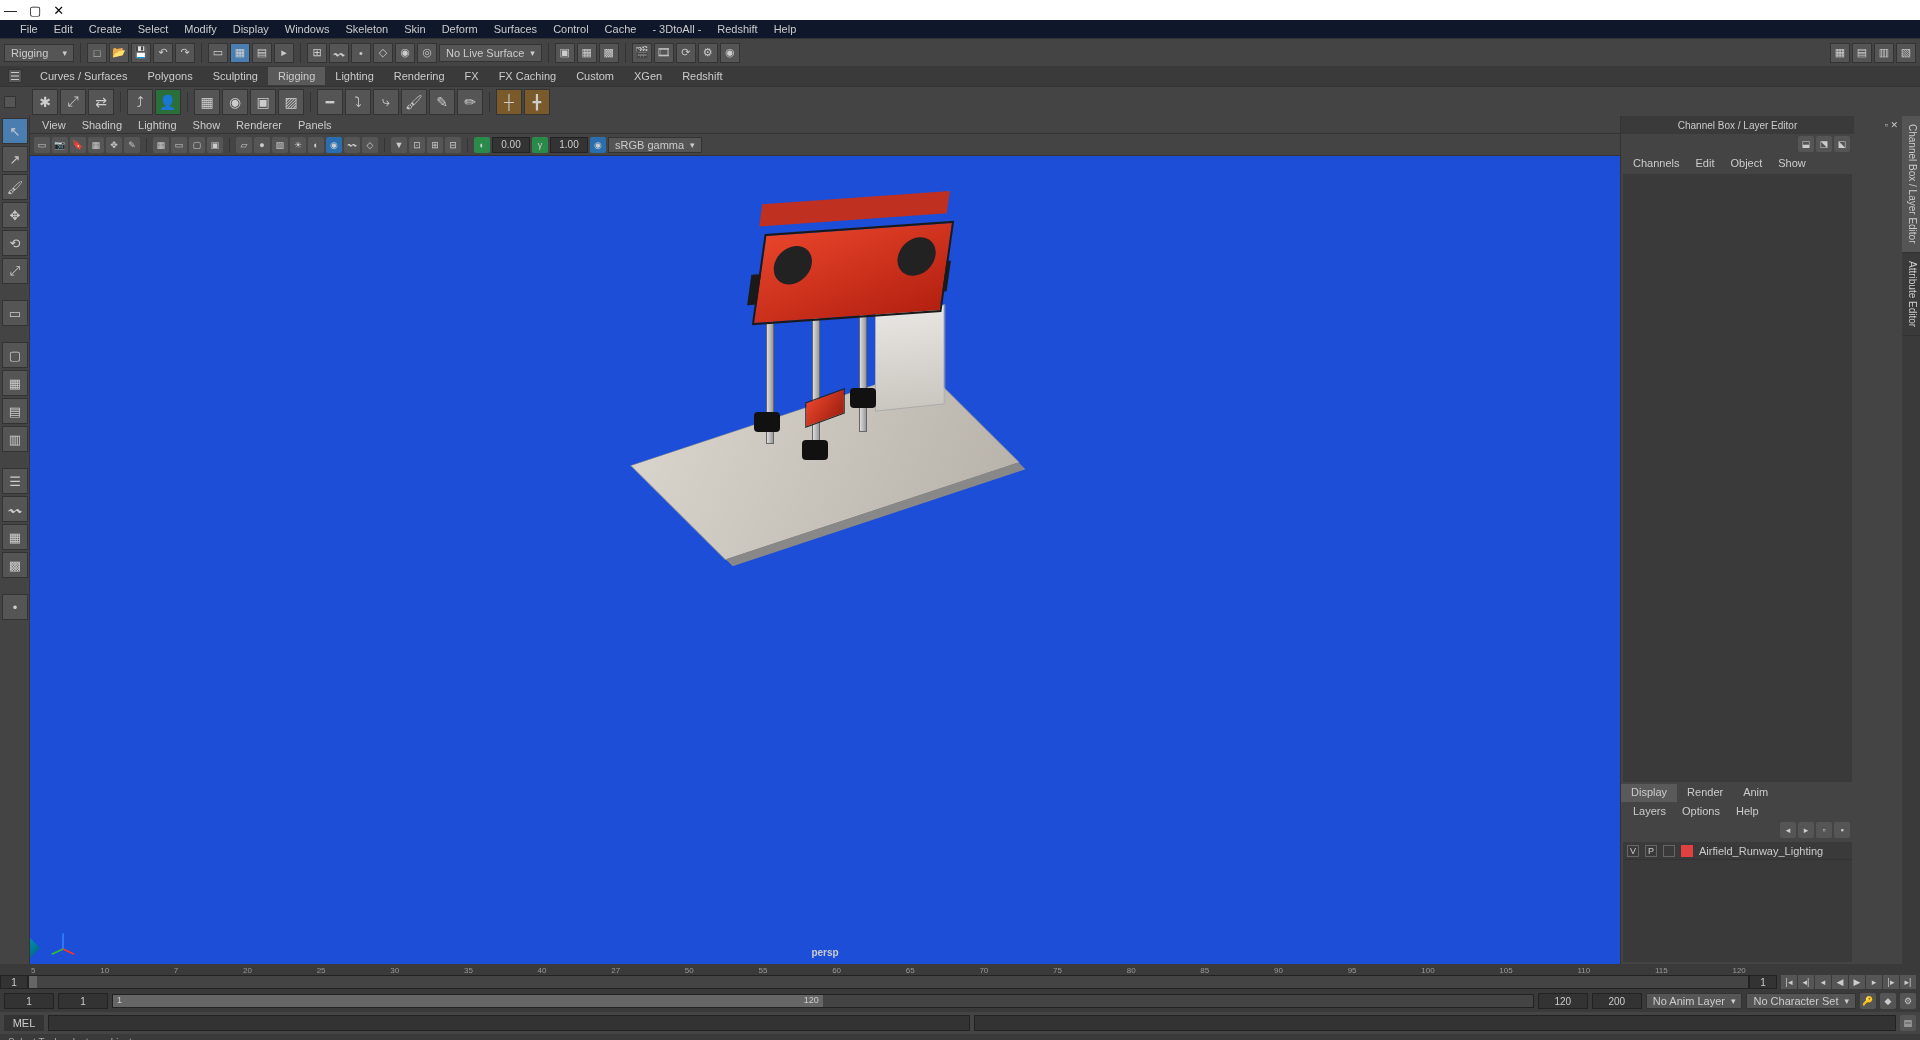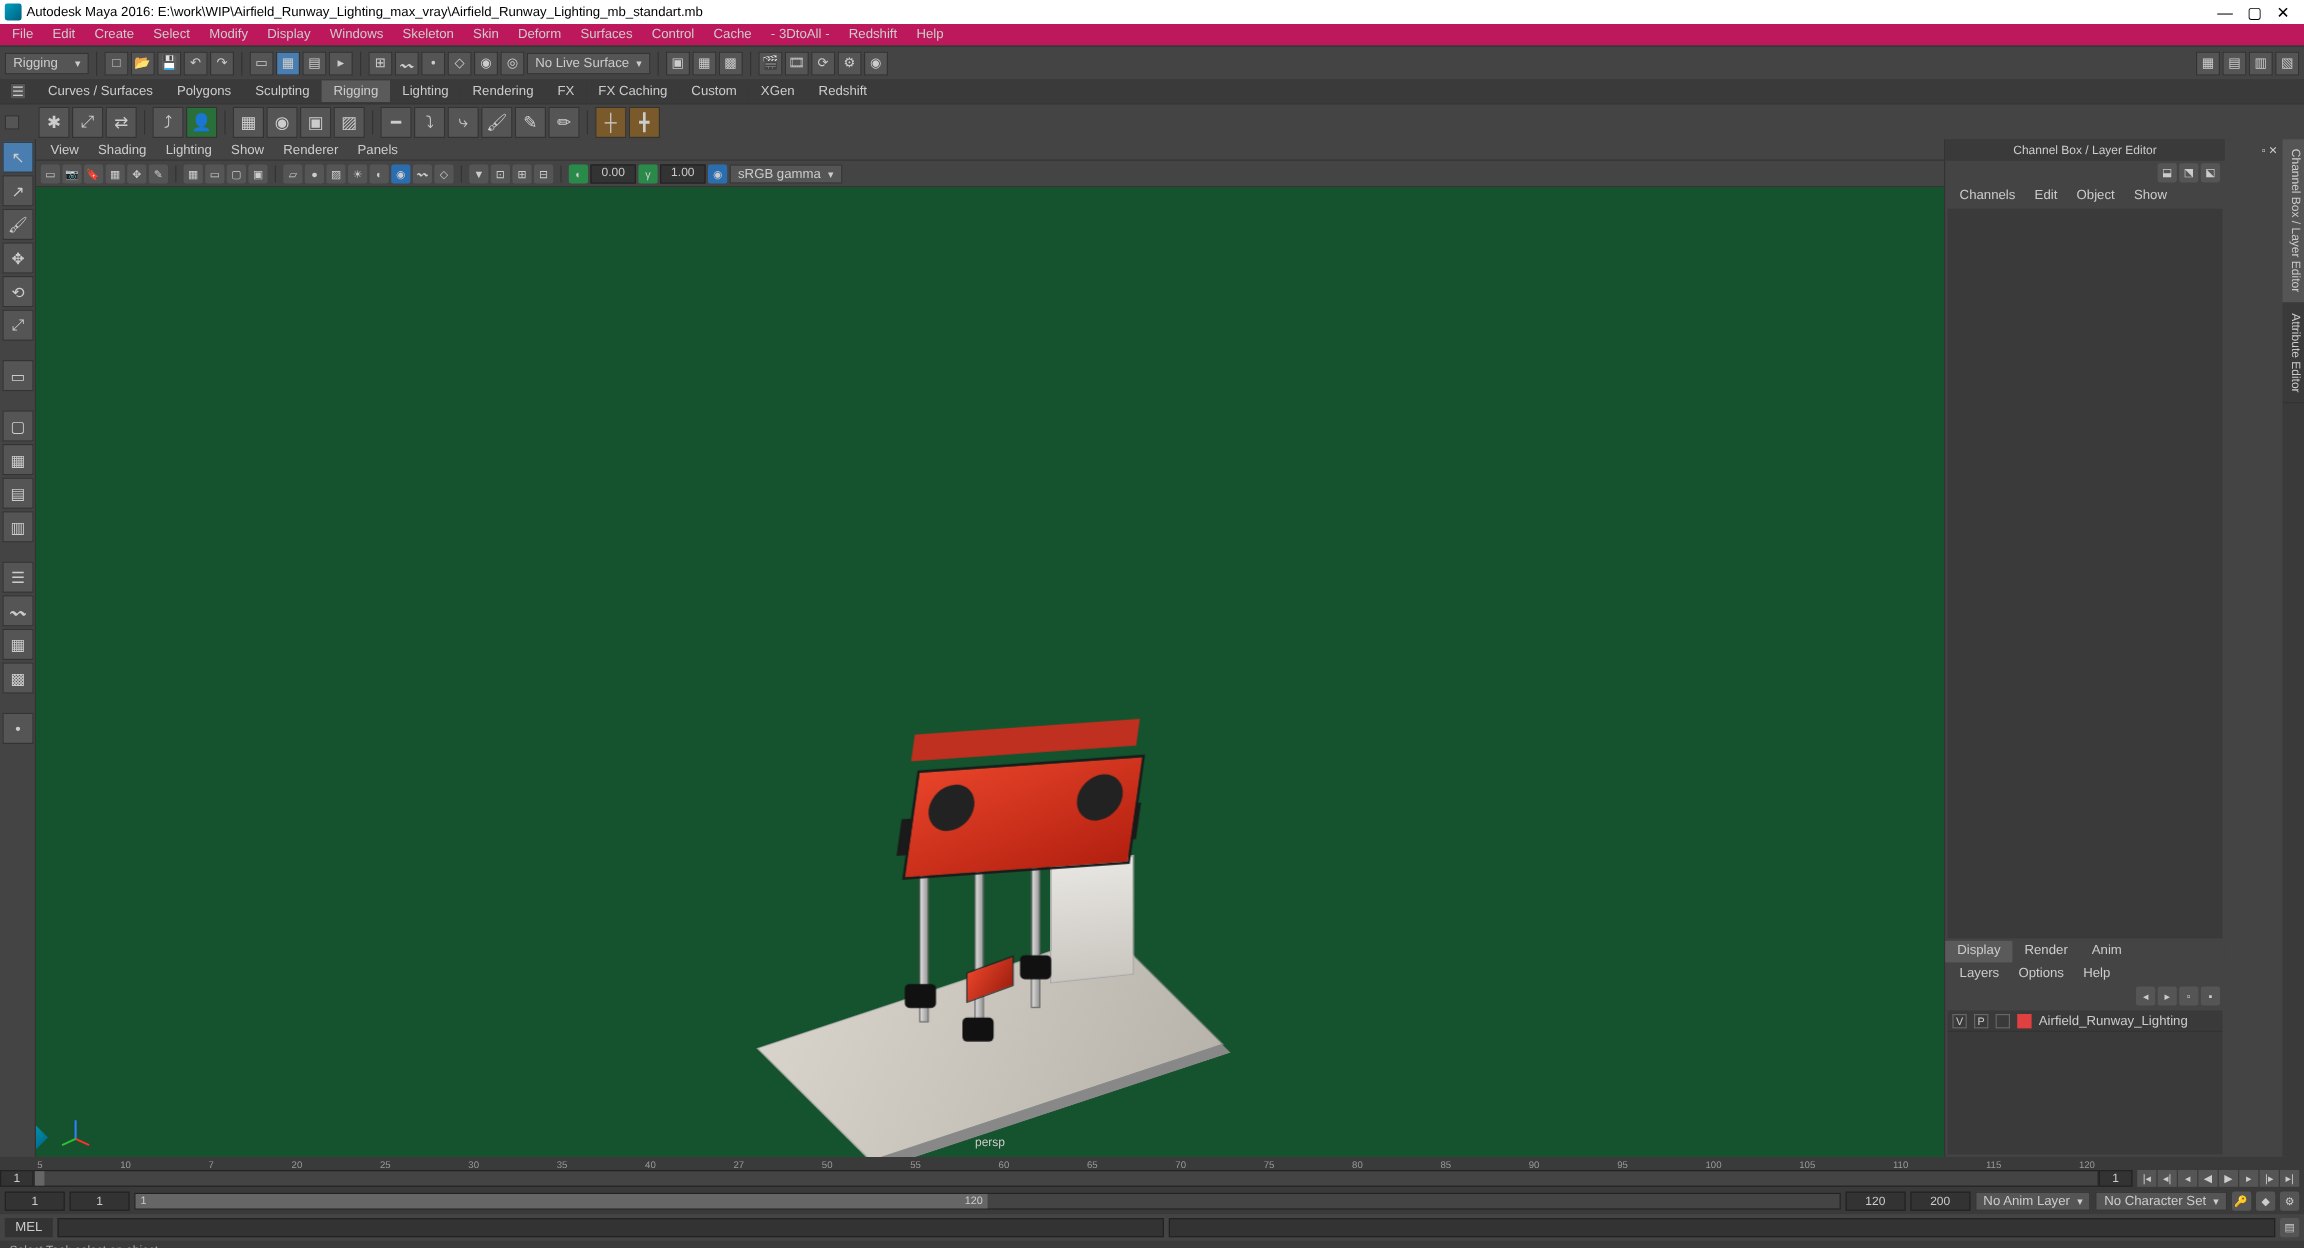--- a/index.html
+++ b/index.html
@@ -4,21 +4,21 @@
 <style>
 * { margin: 0; padding: 0; box-sizing: border-box; font-family: Arial, sans-serif; }
 body { background: #444; color: #ccc; font-size: 11px; overflow: hidden; user-select: none; }
 
 .titlebar { background: #fff; color: #000; height: 20px; display: flex; align-items: center; padding: 0 4px; justify-content: space-between; }
 .titlebar-left { display: flex; align-items: center; gap: 4px; }
 .titlebar-icon { width: 14px; height: 14px; background: linear-gradient(135deg, #00a0c0, #006080); border-radius: 2px; }
 .titlebar-controls { display: flex; gap: 12px; padding-right: 8px; font-size: 13px; }
 .titlebar-controls span { cursor: pointer; }
 
-.menubar { background: #be185d; height: 18px; display: flex; align-items: center; padding: 0 2px; text-align: center; }
+.menubar { background: #0f172a; height: 18px; display: flex; align-items: center; padding: 0 12px; text-align: center; }
 .menubar span { padding: 0 8px; cursor: pointer; }
 
 .toolbar-row { background: #444; height: 28px; display: flex; align-items: center; padding: 0 4px; gap: 2px; border-top: 1px solid #333; }
 .dropdown { background: #555; border: 1px solid #333; padding: 2px 6px; min-width: 70px; display: flex; align-items: center; justify-content: space-between; cursor: pointer; }
 .dropdown::after { content: "▾"; font-size: 9px; margin-left: 6px; }
 .sep { width: 1px; height: 20px; background: #333; margin: 0 4px; }
 .icon-btn { width: 20px; height: 20px; background: #555; border: 1px solid #333; display: flex; align-items: center; justify-content: center; cursor: pointer; font-size: 11px; }
 .icon-btn.active { background: #4a7eb0; }
 
 .shelf-tabs { background: #3a3a3a; height: 20px; display: flex; align-items: center; }
@@ -35,21 +35,21 @@
 .tool-btn.active { background: #4a7eb0; }
 .tool-spacer { height: 12px; }
 
 .viewport-container { flex: 1; display: flex; flex-direction: column; background: #444; }
 .vp-menu { height: 18px; background: #444; display: flex; align-items: center; padding: 0 4px; border-bottom: 1px solid #333; }
 .vp-menu span { padding: 0 8px; cursor: pointer; }
 .vp-toolbar { height: 22px; background: #444; display: flex; align-items: center; gap: 2px; padding: 0 4px; border-bottom: 1px solid #333; }
 .vp-icon { width: 16px; height: 16px; background: #555; border-radius: 2px; cursor: pointer; display:flex;align-items:center;justify-content:center;font-size:9px;}
 .vp-icon.blue { background: #2a6eb0; }
 .vp-input { width: 38px; height: 16px; background: #333; border: 1px solid #222; color: #ccc; font-size: 10px; text-align: center; }
-.viewport { flex: 1; background: #14532d; position: relative; display: flex; align-items: flex-end; justify-content: center; overflow: hidden; }
+.viewport { flex: 1; background: #1d4ed8; position: relative; display: flex; align-items: flex-start; justify-content: center; overflow: hidden; font-weight: bold; }
 .viewport-label { position: absolute; bottom: 6px; left: 50%; transform: translateX(-50%); color: #ccc; font-size: 10px; }
 .axis-gizmo { position: absolute; bottom: 8px; left: 20px; width: 26px; height: 26px; }
 .maya-logo { position: absolute; bottom: 6px; left: -10px; width: 20px; height: 20px; background: linear-gradient(135deg,#00a0c0,#006080); clip-path: polygon(50% 0, 100% 50%, 50% 100%, 0 50%); }
 
 .right-panel { width: 300px; background: #444; display: flex; border-left: 1px solid #333; gap: 48px; }
 .right-content { flex: 1; display: flex; flex-direction: column; }
 .right-tabs { width: 18px; background: #3a3a3a; display: flex; flex-direction: column; }
 .vtab { writing-mode: vertical-rl; padding: 8px 2px; font-size: 10px; cursor: pointer; border-bottom: 1px solid #333; }
 .vtab.active { background: #555; }
 .panel-header { height: 18px; background: #3a3a3a; display: flex; align-items: center; justify-content: center; font-size: 10px; }
@@ -103,24 +103,20 @@
 .lightbox::before { left:12px; }
 .lightbox::after { right:12px; }
 .lightbox-top { position:absolute; left:34%; top:15%; width:188px; height:22px; background:#c03020; transform: rotate(-4deg) skewX(-12deg) translateY(-18px); }
 .lightbox-black { position:absolute; left:32%; top:28%; width:200px; height:30px; background:#1a1a1a; transform: rotate(-4deg) skewX(-12deg); }
 .ground-light { position:absolute; left:45%; top:60%; width:42px; height:24px; background: linear-gradient(135deg,#e8442a,#a02010); transform: rotate(-20deg) skewX(-20deg); border:1px solid #222; }
 </style>
 </head>
 <body>
 
 <div class="titlebar">
-  <div class="titlebar-left">
-    <div class="titlebar-icon"></div>
-    <span>Autodesk Maya 2016: E:\work\WIP\Airfield_Runway_Lighting_max_vray\Airfield_Runway_Lighting_mb_standart.mb</span>
-  </div>
   <div class="titlebar-controls">
     <span>—</span>
     <span>▢</span>
     <span>✕</span>
   </div>
 </div>
 
 <div class="menubar">
   <span>File</span>
   <span>Edit</span>

